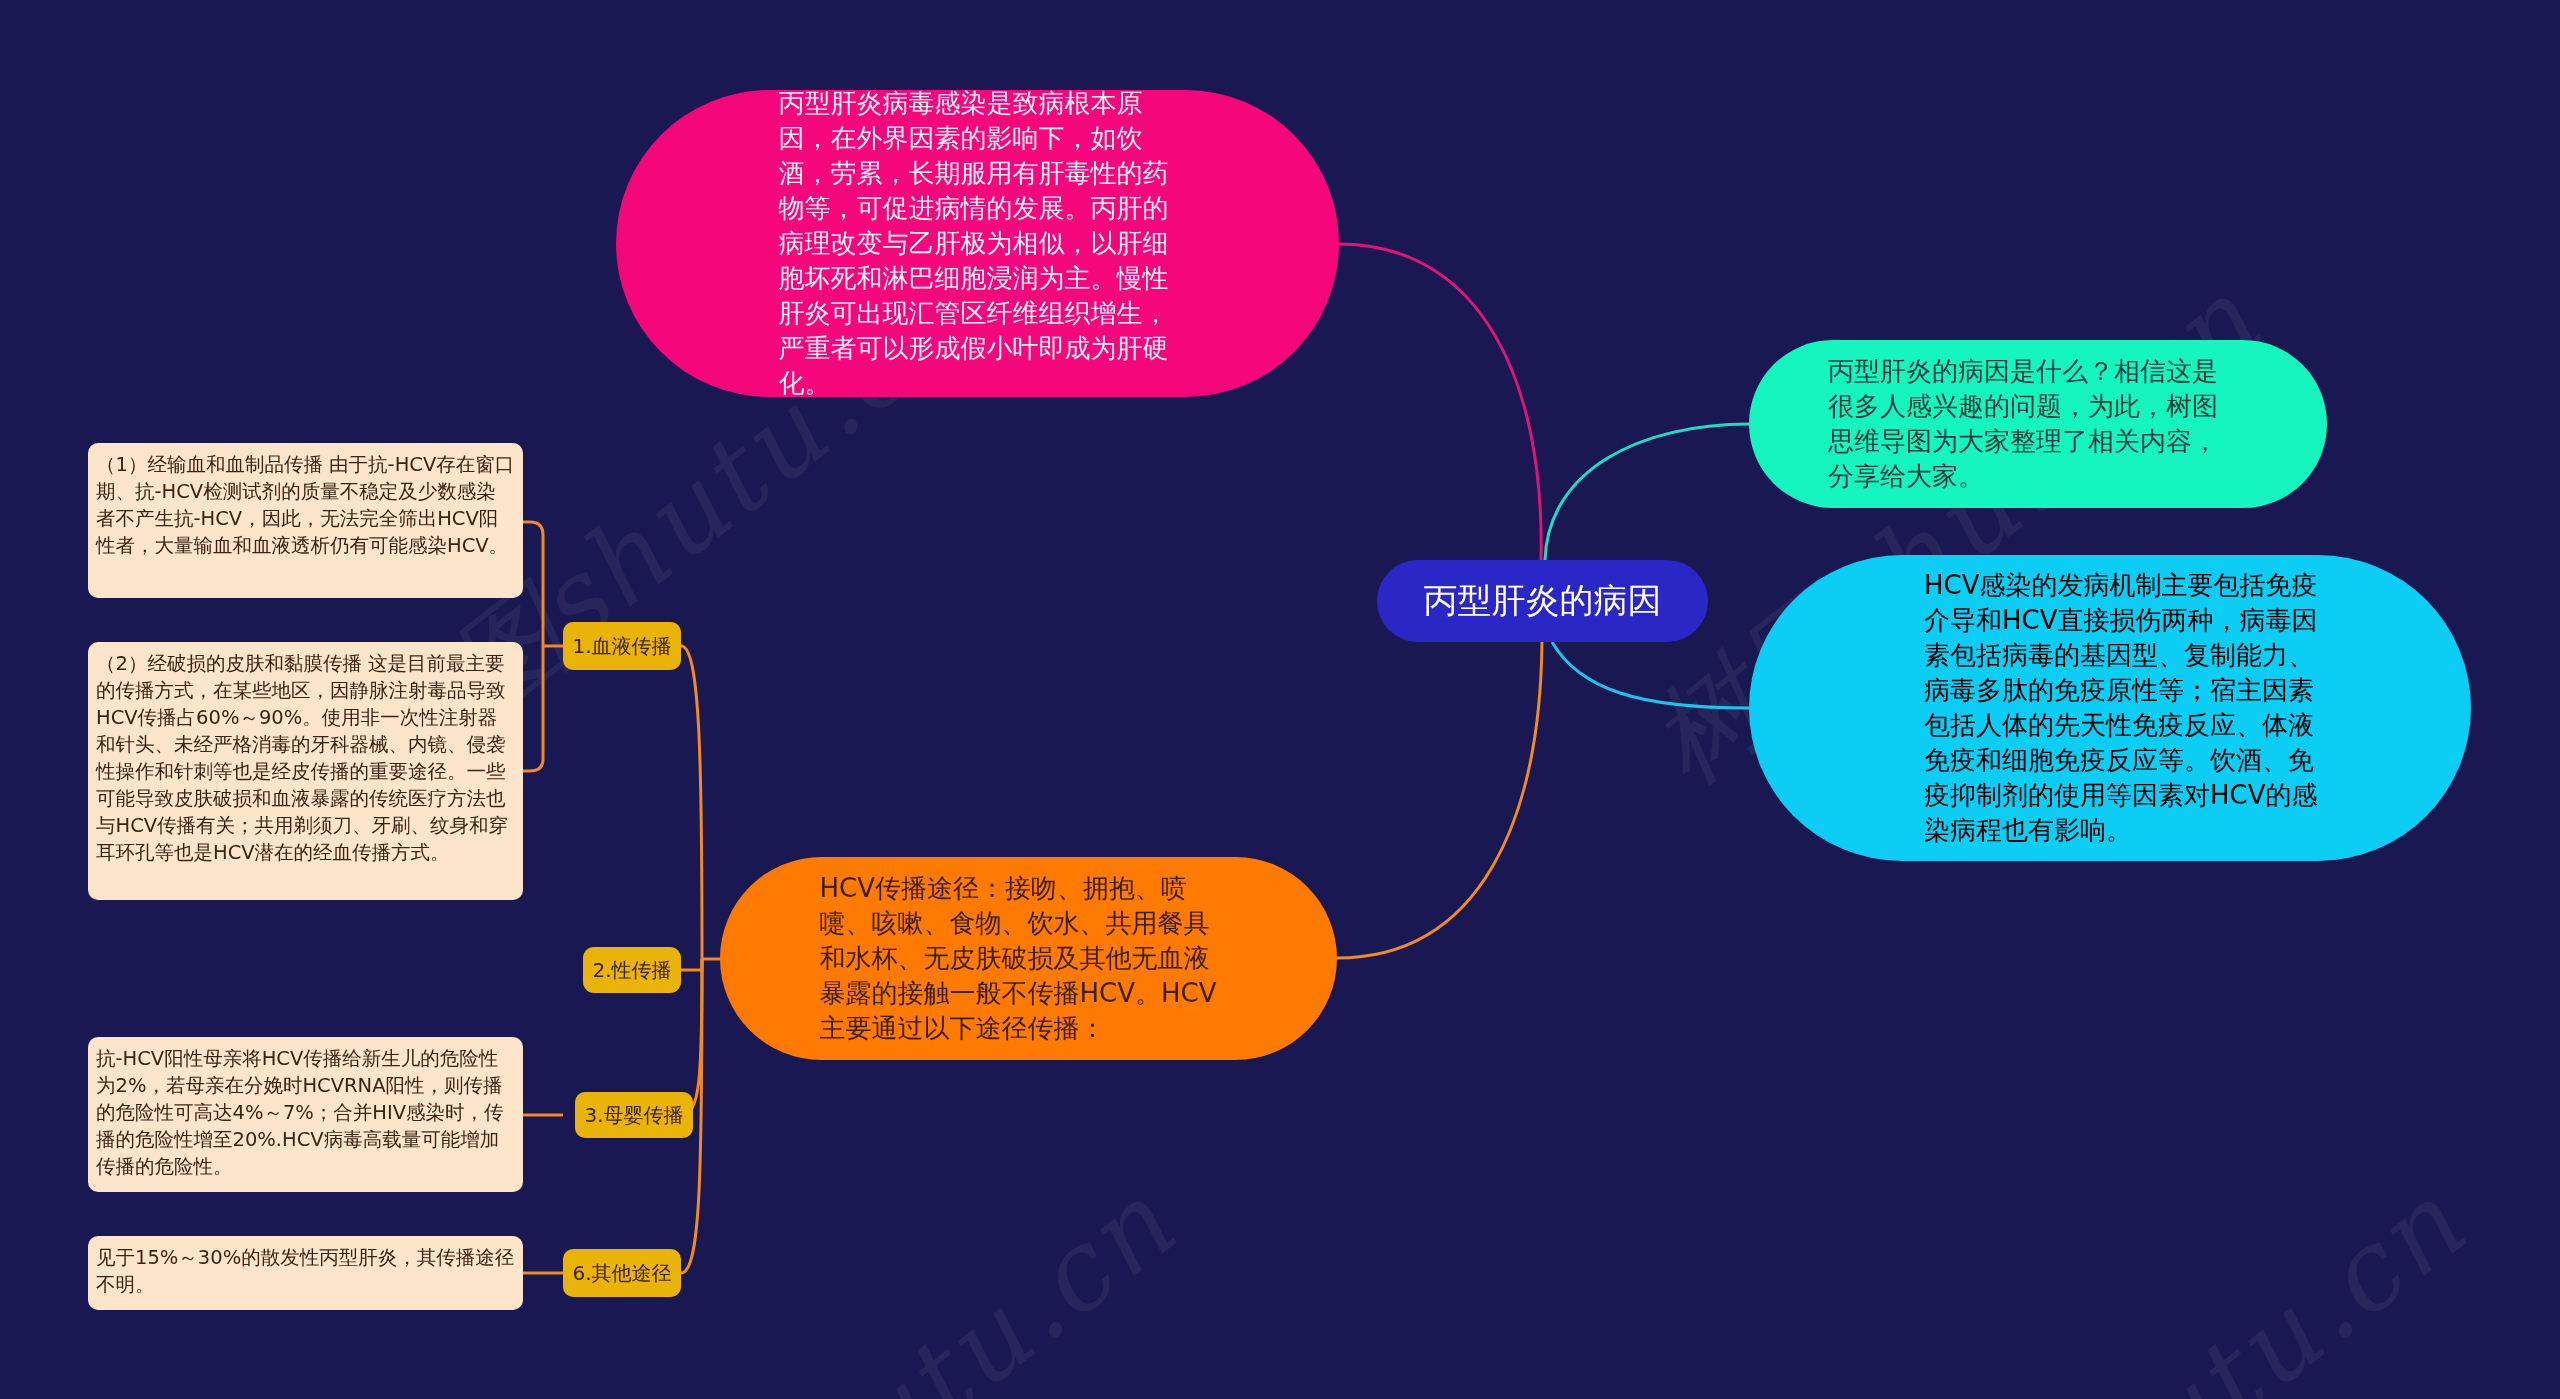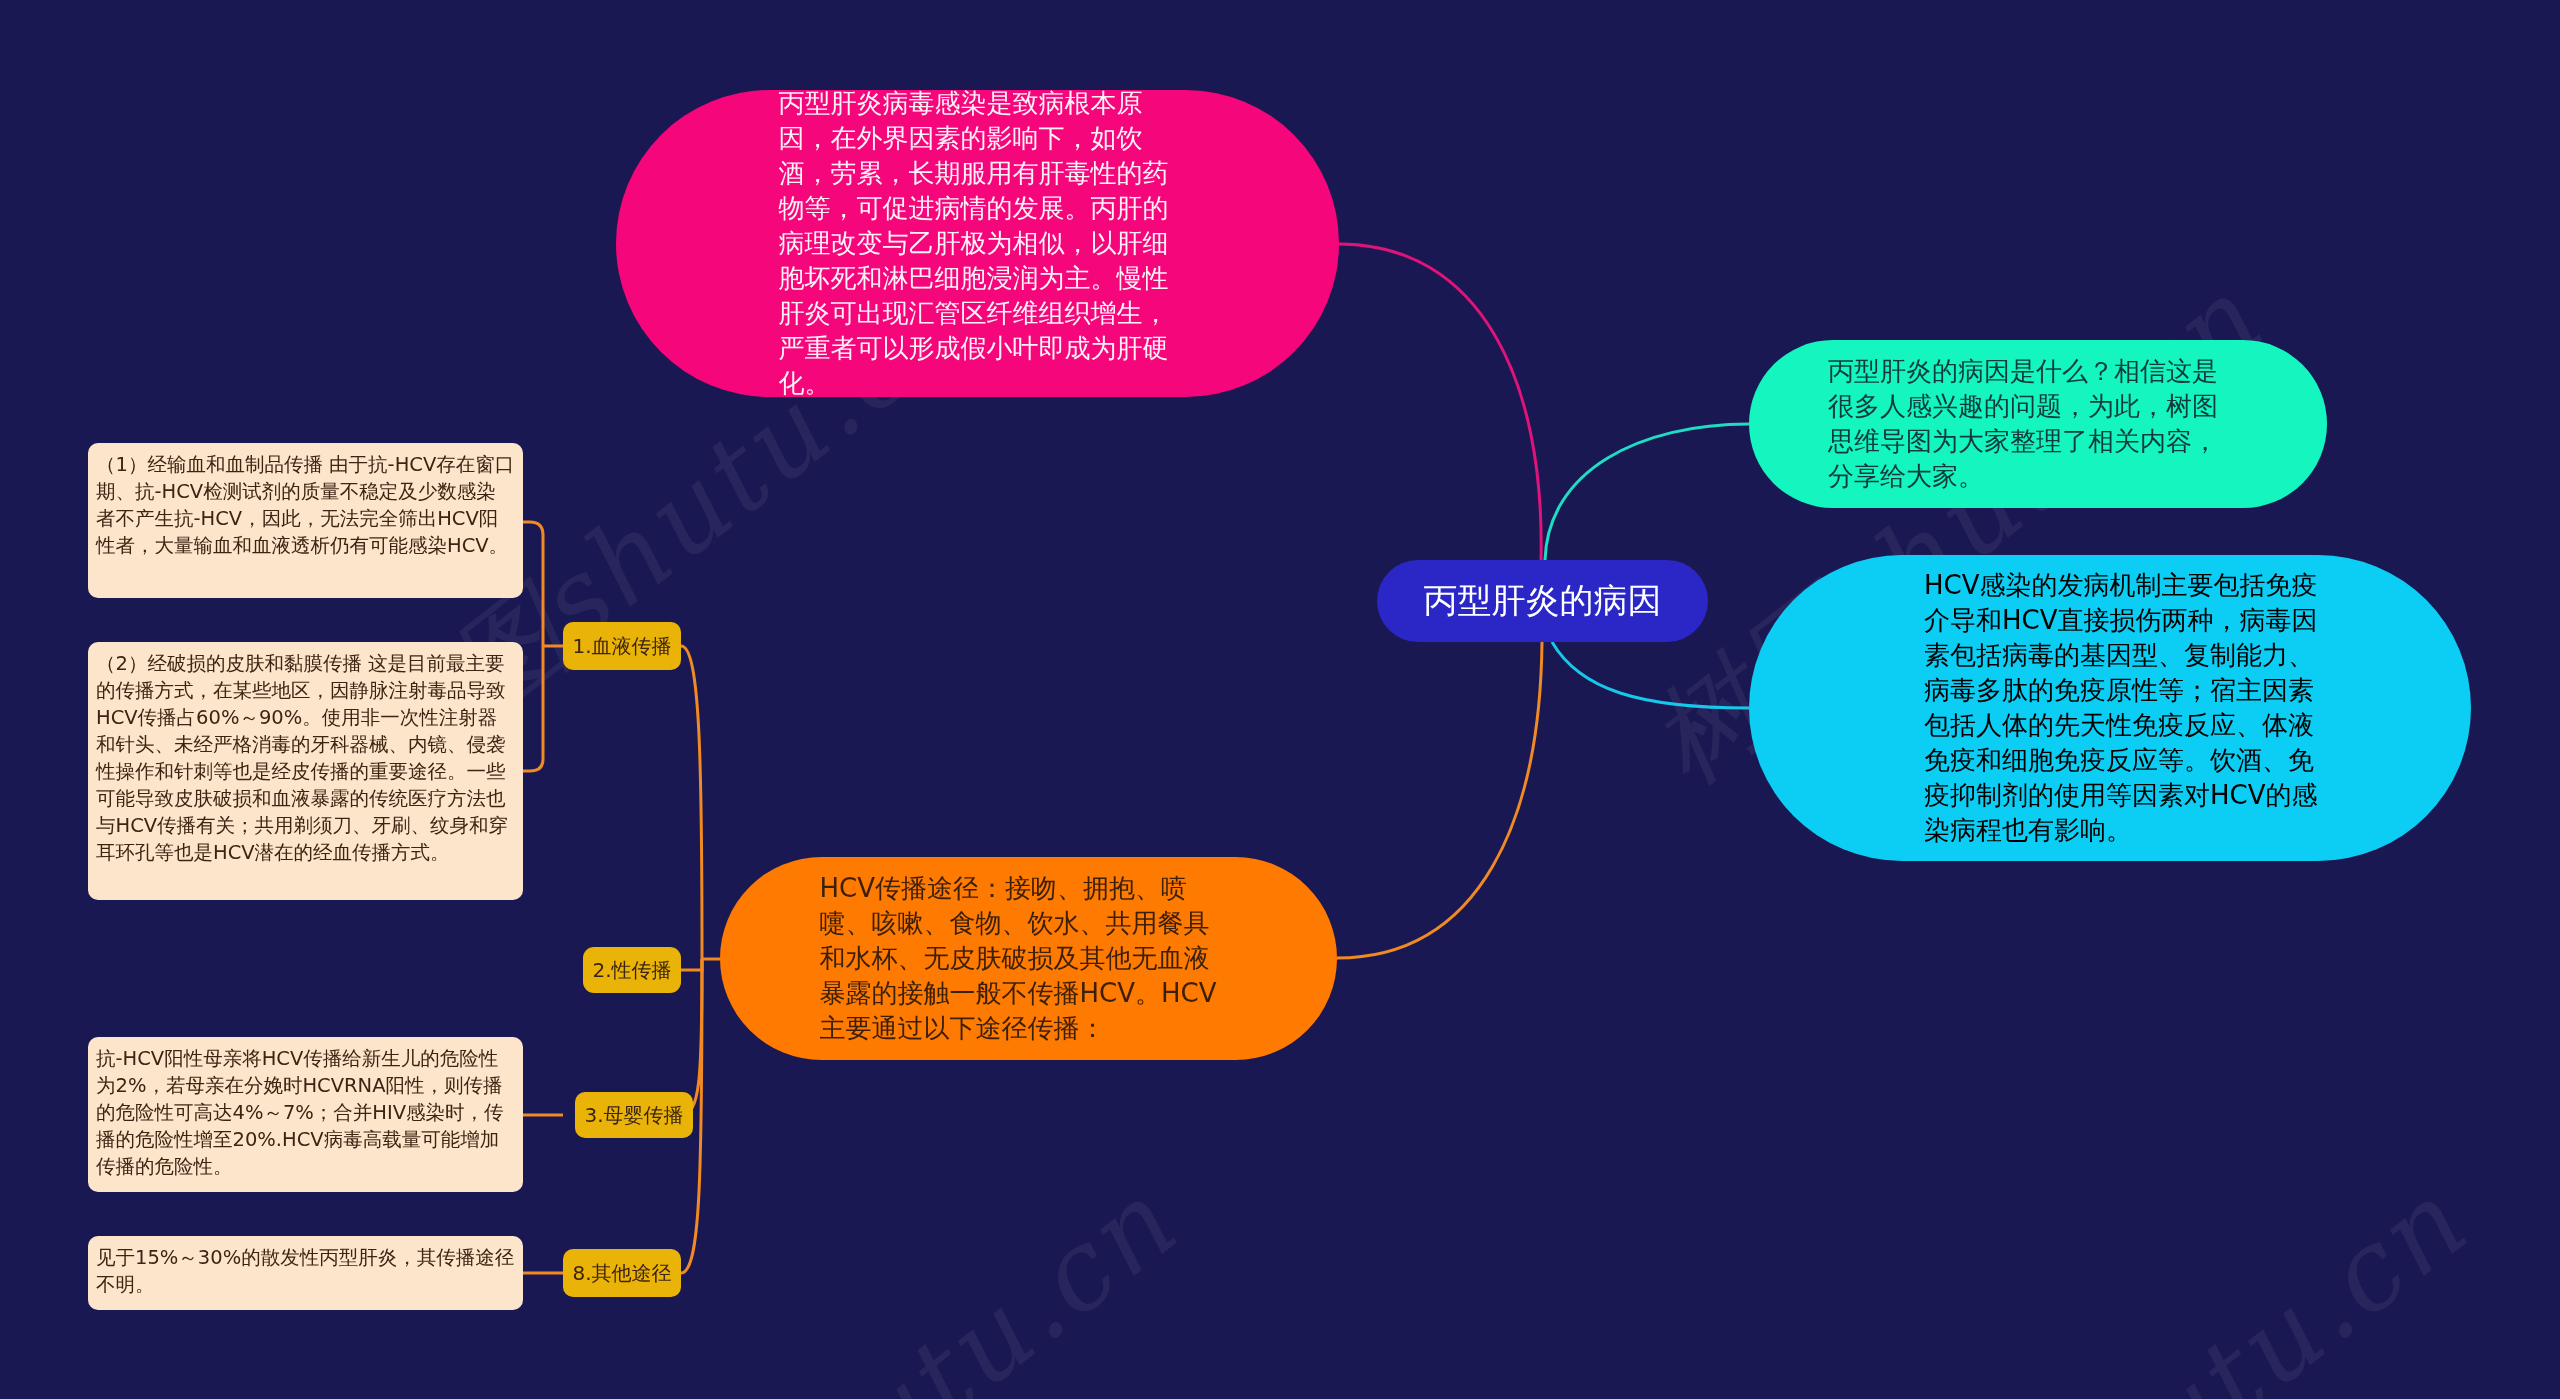--- a/index.html
+++ b/index.html
@@ -116,21 +116,21 @@
   <div class="node cat" style="left:563px; top:622px; width:118px; height:48px;">
     <span class="txt">1.血液传播</span>
   </div>
   <div class="node cat" style="left:583px; top:947px; width:98px; height:46px;border-radius:11px;">
     <span class="txt">2.性传播</span>
   </div>
   <div class="node cat" style="left:575px; top:1092px; width:118px; height:46px;">
     <span class="txt">3.母婴传播</span>
   </div>
   <div class="node cat" style="left:563px; top:1249px; width:118px; height:48px;">
-    <span class="txt">8.其他途径</span>
+    <span class="txt">6.其他途径</span>
   </div>
 
   <div class="node leaf" style="left:88px; top:443px; width:435px; height:155px;">
     <span class="txt">（1）经输血和血制品传播 由于抗-HCV存在窗口期、抗-HCV检测试剂的质量不稳定及少数感染者不产生抗-HCV，因此，无法完全筛出HCV阳性者，大量输血和血液透析仍有可能感染HCV。</span>
   </div>
   <div class="node leaf" style="left:88px; top:642px; width:435px; height:258px;">
     <span class="txt">（2）经破损的皮肤和黏膜传播 这是目前最主要的传播方式，在某些地区，因静脉注射毒品导致HCV传播占60%～90%。使用非一次性注射器和针头、未经严格消毒的牙科器械、内镜、侵袭性操作和针刺等也是经皮传播的重要途径。一些可能导致皮肤破损和血液暴露的传统医疗方法也与HCV传播有关；共用剃须刀、牙刷、纹身和穿耳环孔等也是HCV潜在的经血传播方式。</span>
   </div>
   <div class="node leaf" style="left:88px; top:1037px; width:435px; height:155px;">
     <span class="txt">抗-HCV阳性母亲将HCV传播给新生儿的危险性为2%，若母亲在分娩时HCVRNA阳性，则传播的危险性可高达4%～7%；合并HIV感染时，传播的危险性增至20%.HCV病毒高载量可能增加传播的危险性。</span>

